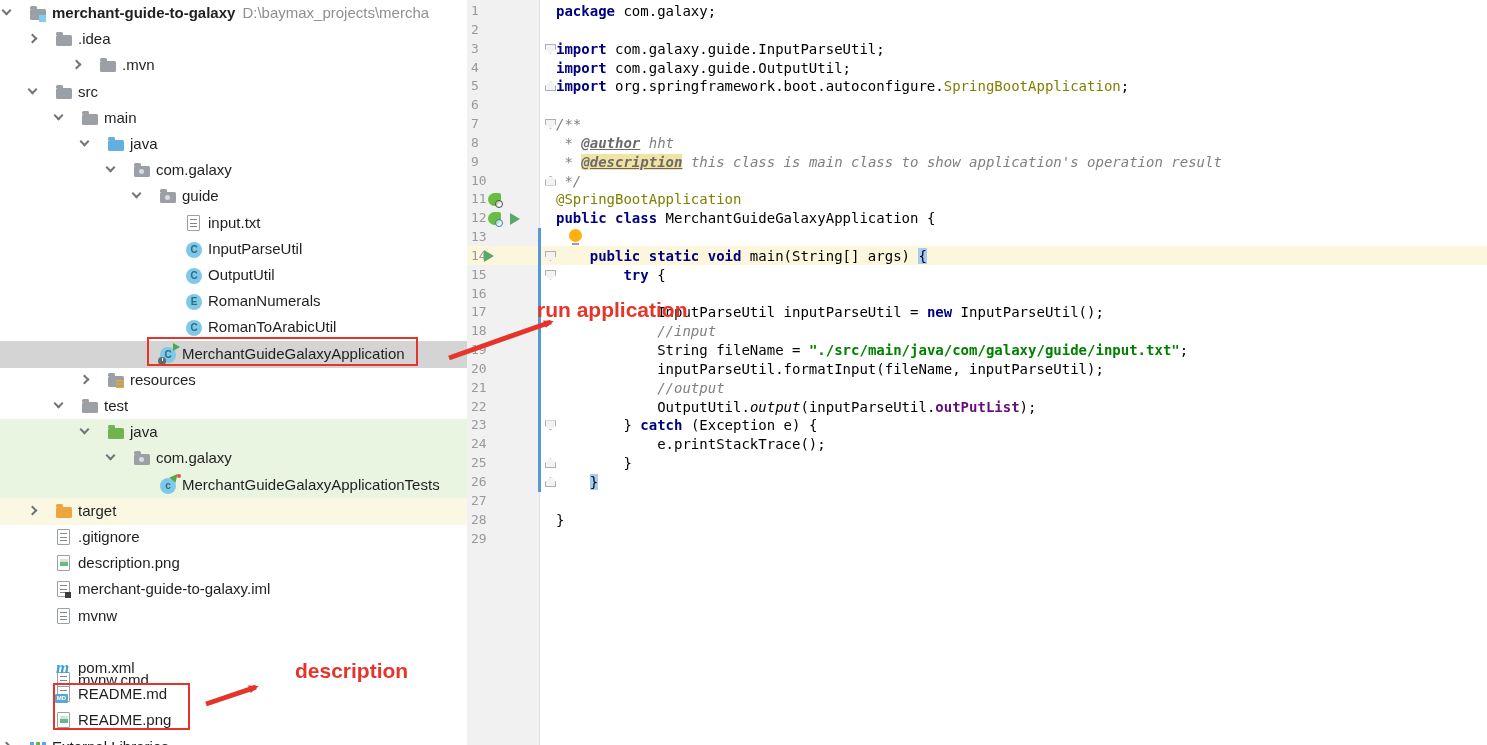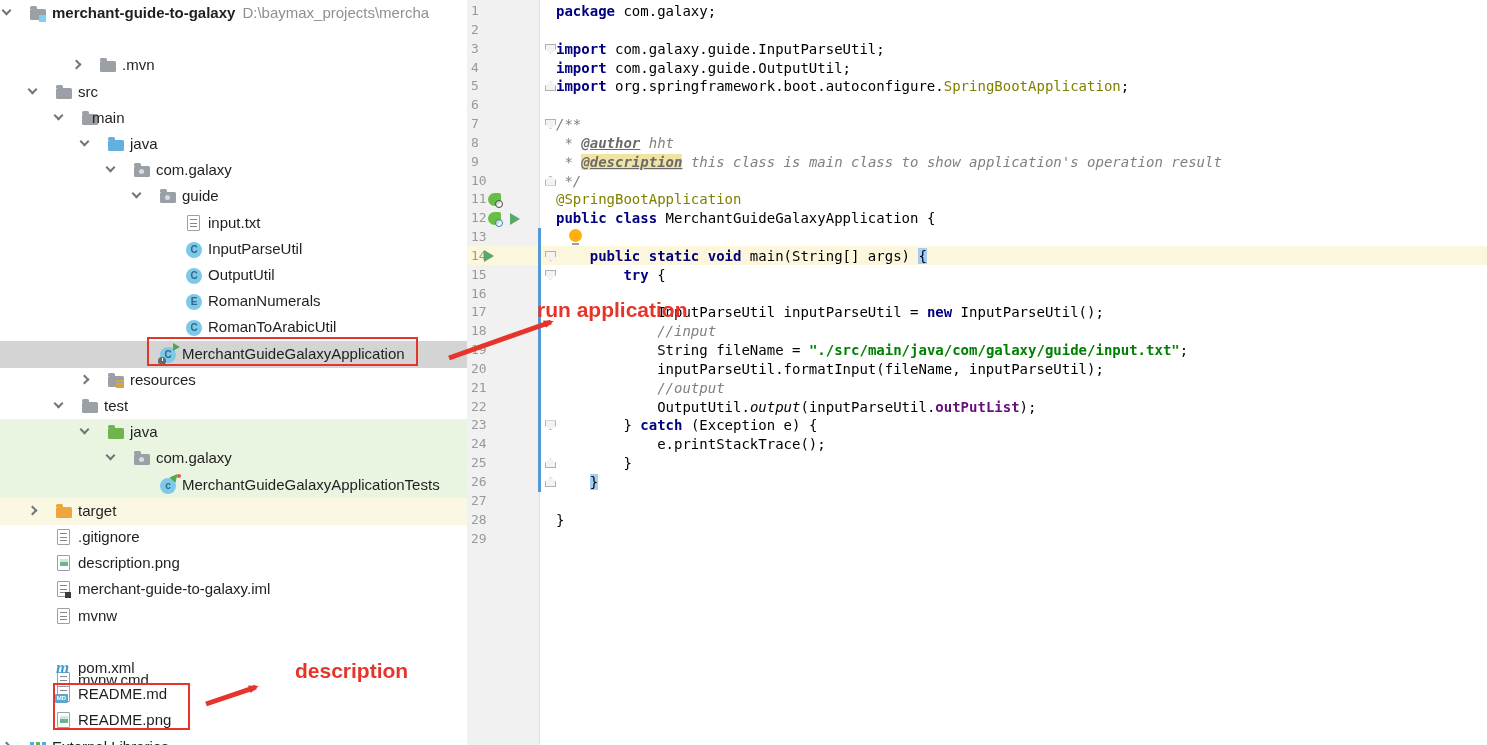--- a/index.html
+++ b/index.html
@@ -104,40 +104,47 @@
 
   <div id="tree">
       <div class="tree-row" style="top: 0px;">
         <span class="chev open" style="left:3px"></span>
         <span class="icon" style="left:30px">
           <span class="folder"></span>
           <span class="proj-badge"></span>
         </span>
         <span class="tree-label" style="left:52px"><b>merchant-guide-to-galaxy</b><span class="tree-path">D:\baymax_projects\mercha</span></span>
       </div>
+      <div class="tree-row" style="top: 26.2px;">
+        <span class="chev closed" style="left:29px"></span>
+        <span class="icon" style="left:56px">
+          <span class="folder"></span>
+        </span>
+        <span class="tree-label" style="left:78px">.idea</span>
+      </div>
       <div class="tree-row" style="top: 52.4px; margin-left: 44px;">
         <span class="chev closed" style="left:29px"></span>
         <span class="icon" style="left:56px">
           <span class="folder"></span>
         </span>
         <span class="tree-label" style="left:78px">.mvn</span>
       </div>
       <div class="tree-row" style="top: 78.6px;">
         <span class="chev open" style="left:29px"></span>
         <span class="icon" style="left:56px">
           <span class="folder"></span>
         </span>
         <span class="tree-label" style="left:78px">src</span>
       </div>
       <div class="tree-row" style="top: 104.8px;">
         <span class="chev open" style="left:55px"></span>
         <span class="icon" style="left:82px">
           <span class="folder"></span>
         </span>
-        <span class="tree-label" style="left:92px">main</span>
+        <span class="tree-label" style="left:104px">main</span>
       </div>
       <div class="tree-row" style="top: 131px;">
         <span class="chev open" style="left:81px"></span>
         <span class="icon" style="left:108px">
           <span class="folder" style="--fc:var(--folder-blue)"></span>
         </span>
         <span class="tree-label" style="left:130px">java</span>
       </div>
       <div class="tree-row" style="top: 157.2px;">
         <span class="chev open" style="left:107px"></span>

